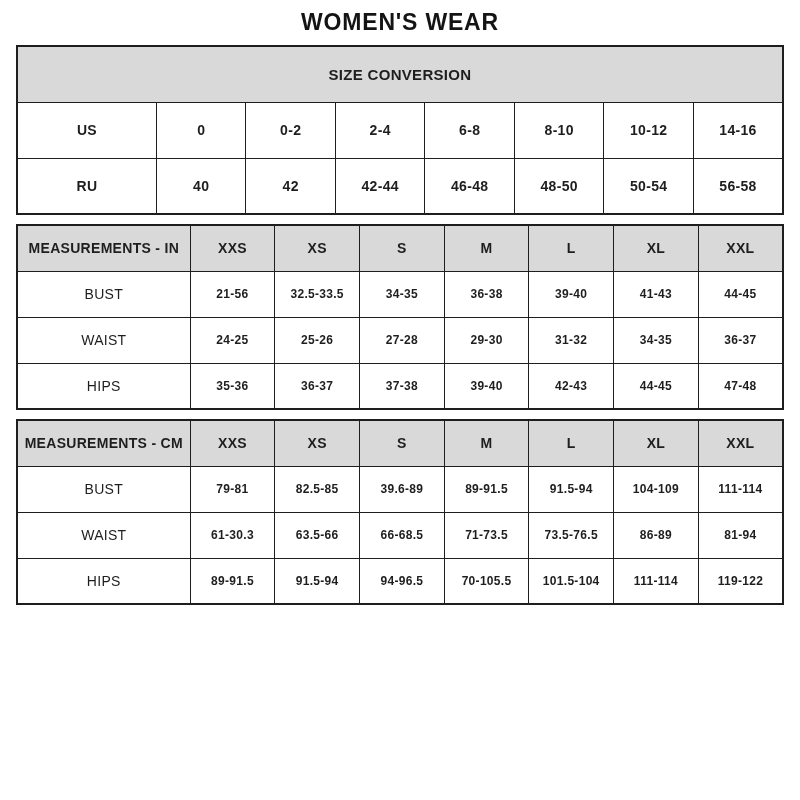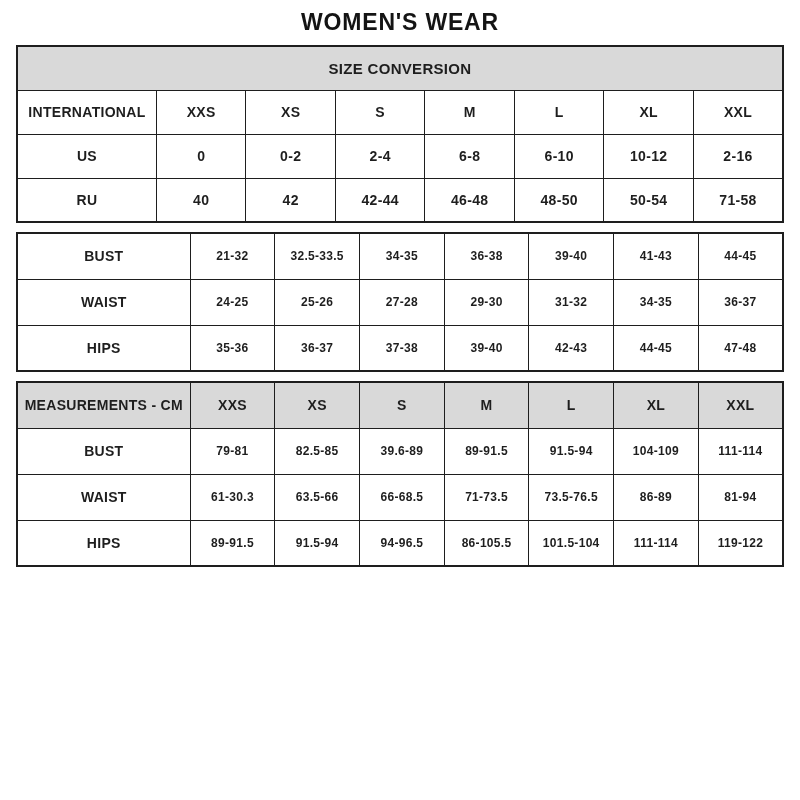--- a/index.html
+++ b/index.html
@@ -36,23 +36,23 @@
     letter-spacing: 0.3px;
   }
   .shaded { background: #d9d9d9; }
   .caption {
     height: 43px;
     font-weight: 700;
     font-size: 15px;
     letter-spacing: 0.5px;
   }
   .corner, .size-h { font-weight: 700; font-size: 14px; }
-  .row-label { font-weight: 700; font-size: 14px; }
+  .row-label { font-weight: 400; font-size: 14px; }
   
-  .t1 td { height: 44px; }
+  .t1 td { height: 56px; }
   .t1 .val { font-weight: 600; font-size: 14px; }
   .t1 .row-label { font-weight: 600; }
   .t1 col.c0 { width: 18.2%; }
   .t1 col.cN { width: 11.685%; }
   
   .t2 td { height: 46px; }
   .t2 .val { font-weight: 600; font-size: 12px; }
   .t2 col.c0 { width: 22.6%; }
   .t2 col.cN { width: 11.057%; }
 </style>
@@ -65,61 +65,61 @@
   <table class="tbl t1">
     <colgroup>
         <col class="c0">
         <col class="cN" span="7">
       </colgroup>
     <tbody>
         <tr>
           <td class="caption shaded" colspan="8">SIZE CONVERSION</td>
         </tr>
         <tr>
-          <td class="corner">INTERNATIONAL</td>
-          <td class="size-h">XXS</td>
-          <td class="size-h">XS</td>
-          <td class="size-h">S</td>
-          <td class="size-h">M</td>
-          <td class="size-h">L</td>
-          <td class="size-h">XL</td>
-          <td class="size-h">XXL</td>
-        </tr>
-        <tr>
           <td class="row-label">US</td>
           <td class="val">0</td>
           <td class="val">0-2</td>
           <td class="val">2-4</td>
           <td class="val">6-8</td>
-          <td class="val">6-10</td>
+          <td class="val">8-10</td>
           <td class="val">10-12</td>
-          <td class="val">2-16</td>
+          <td class="val">14-16</td>
         </tr>
         <tr>
           <td class="row-label">RU</td>
           <td class="val">40</td>
           <td class="val">42</td>
           <td class="val">42-44</td>
           <td class="val">46-48</td>
           <td class="val">48-50</td>
           <td class="val">50-54</td>
-          <td class="val">71-58</td>
+          <td class="val">56-58</td>
         </tr>
       </tbody>
   </table>
 
   <table class="tbl t2">
     <colgroup>
         <col class="c0">
         <col class="cN" span="7">
       </colgroup>
     <tbody>
         <tr>
+          <td class="corner shaded">MEASUREMENTS - IN</td>
+          <td class="size-h shaded">XXS</td>
+          <td class="size-h shaded">XS</td>
+          <td class="size-h shaded">S</td>
+          <td class="size-h shaded">M</td>
+          <td class="size-h shaded">L</td>
+          <td class="size-h shaded">XL</td>
+          <td class="size-h shaded">XXL</td>
+        </tr>
+        <tr>
           <td class="row-label">BUST</td>
-          <td class="val">21-32</td>
+          <td class="val">21-56</td>
           <td class="val">32.5-33.5</td>
           <td class="val">34-35</td>
           <td class="val">36-38</td>
           <td class="val">39-40</td>
           <td class="val">41-43</td>
           <td class="val">44-45</td>
         </tr>
         <tr>
           <td class="row-label">WAIST</td>
           <td class="val">24-25</td>
@@ -177,20 +177,20 @@
           <td class="val">71-73.5</td>
           <td class="val">73.5-76.5</td>
           <td class="val">86-89</td>
           <td class="val">81-94</td>
         </tr>
         <tr>
           <td class="row-label">HIPS</td>
           <td class="val">89-91.5</td>
           <td class="val">91.5-94</td>
           <td class="val">94-96.5</td>
-          <td class="val">86-105.5</td>
+          <td class="val">70-105.5</td>
           <td class="val">101.5-104</td>
           <td class="val">111-114</td>
           <td class="val">119-122</td>
         </tr>
       </tbody>
   </table>
 </div>
 
 </body></html>

